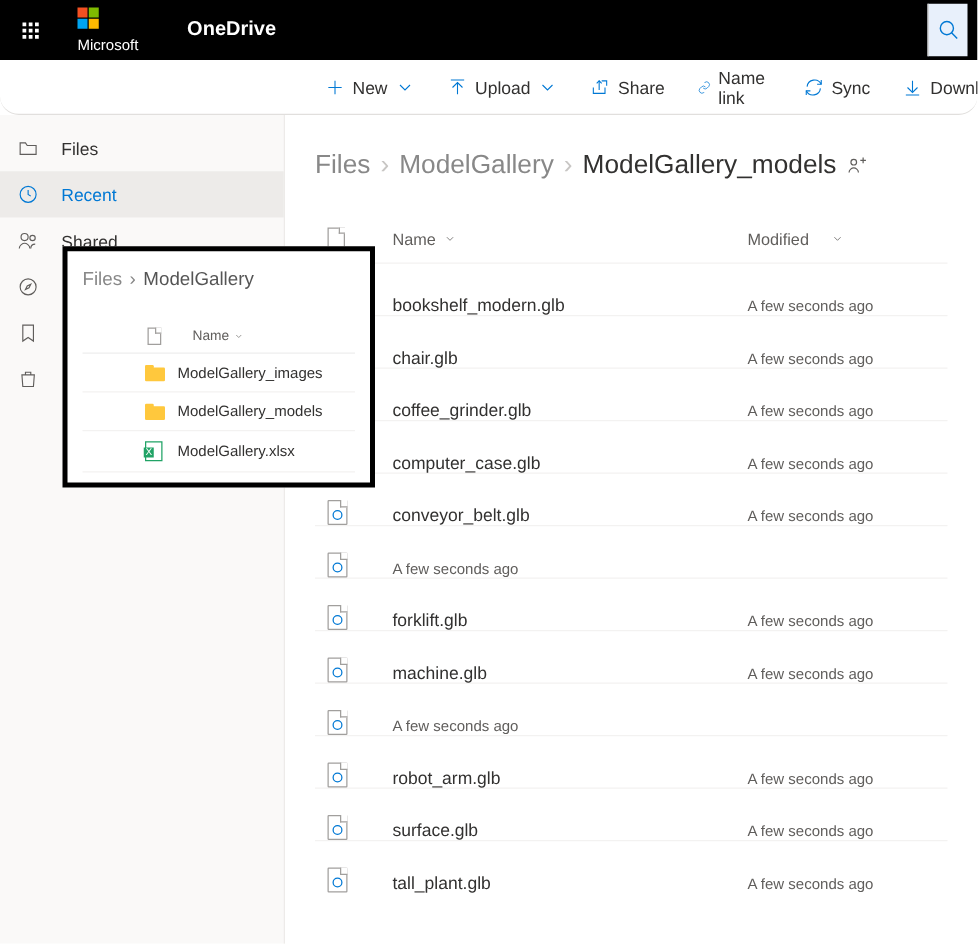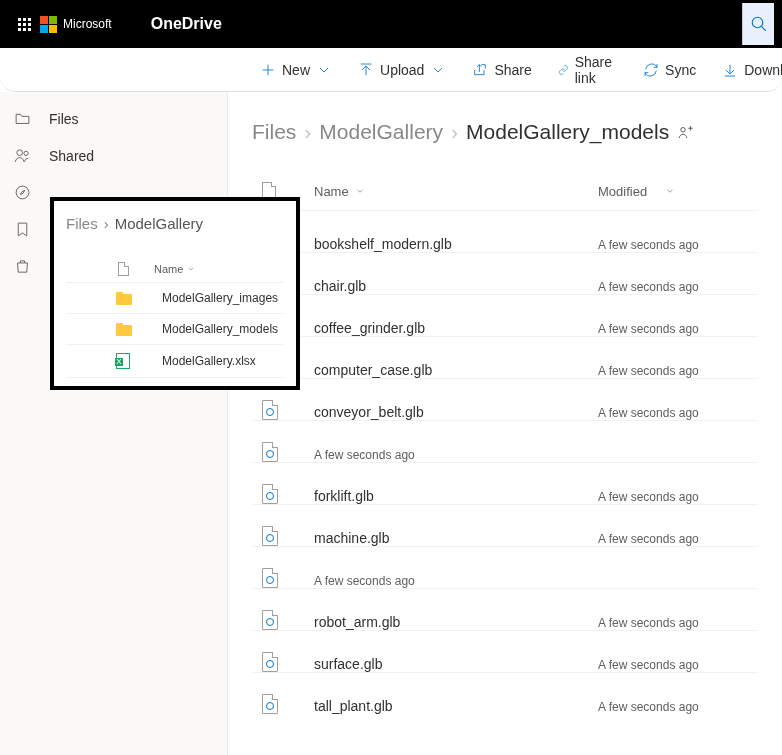--- a/index.html
+++ b/index.html
@@ -2,21 +2,21 @@
 <html><head>
   <meta charset="utf-8">
   <style>
     * { margin: 0; padding: 0; box-sizing: border-box; }
     body { font-family: "Segoe UI", Tahoma, sans-serif; font-size: 14px; color: #323130; background: #fff; overflow: hidden; }
 
     .top-bar { height: 48px; background: #000; display: flex; align-items: center; padding: 0 8px; color: #fff; }
     .waffle { width: 32px; height: 32px; display: flex; align-items: center; justify-content: center; cursor: pointer; }
     .waffle-grid { display: grid; grid-template-columns: repeat(3, 3px); grid-template-rows: repeat(3, 3px); gap: 2px; }
     .waffle-grid span { background: #fff; width: 3px; height: 3px; }
-    .ms-brand { display: flex; align-items: center; gap: 6px; }
+    .ms-brand { display: flex; margin-left: 22px; gap: 6px; flex-direction: column; }
     .ms-logo { display: grid; grid-template-columns: 8px 8px; grid-template-rows: 8px 8px; gap: 1px; }
     .ms-logo span:nth-child(1) { background: #f25022; }
     .ms-logo span:nth-child(2) { background: #7fba00; }
     .ms-logo span:nth-child(3) { background: #00a4ef; }
     .ms-logo span:nth-child(4) { background: #ffb900; }
     .ms-text { color: #fff; font-size: 12px; font-weight: 400; }
     .app-name { margin-left: 39px; color: #fff; font-size: 16px; font-weight: 600; }
     .spacer { flex: 1; }
     .search-box { width: 32px; height: 42px; background: #e8f0fb; display: flex; align-items: center; justify-content: center; border-left: 1px solid #ccc; }
     .search-box svg { width: 18px; height: 18px; stroke: #0078d4; fill: none; stroke-width: 1.5; }
@@ -34,21 +34,21 @@
     .nav-item svg { width: 17px; height: 17px; stroke: #605e5c; fill: none; stroke-width: 1.3; }
     .nav-item.active svg { stroke: #0078d4; }
     .nav-icon-only { display: flex; align-items: center; height: 37px; padding-left: 14px; cursor: pointer; }
     .nav-icon-only svg { width: 17px; height: 17px; stroke: #605e5c; fill: none; stroke-width: 1.3; }
 
     .inset-panel { position: absolute; left: 50px; top: 197px; width: 250px; background: #fff; border: 4px solid #000; padding: 14px 12px 8px 12px; }
     .inset-crumb { font-size: 15px; color: #888; display: flex; align-items: center; gap: 6px; }
     .inset-crumb .curr { color: #555; }
     .inset-header { display: flex; align-items: center; gap: 24px; padding: 10px 0 6px 50px; border-bottom: 1px solid #eee; margin-top: 20px; font-size: 11px; color: #605e5c; }
     .mini-icon { width: 14px; display: inline-flex; justify-content: center; }
-    .mini-row { display: flex; align-items: center; gap: 32px; padding: 8px 0 8px 50px; border-bottom: 1px solid #f3f2f1; font-size: 12px; }
+    .mini-row { display: flex; align-items: center; gap: 12px; padding: 8px 0 8px 50px; border-bottom: 1px solid #f3f2f1; font-size: 12px; }
     .folder-icon { width: 16px; height: 13px; position: relative; }
     .folder-icon::before { content: ''; position: absolute; width: 16px; height: 11px; background: #ffc83d; bottom: 0; border-radius: 1px; }
     .folder-icon::after { content: ''; position: absolute; width: 7px; height: 3px; background: #ffc83d; top: 0; left: 0; border-radius: 1px 1px 0 0; }
     .xlsx-icon { width: 14px; height: 16px; background: #fff; border: 1px solid #21a366; position: relative; }
     .xlsx-icon::after { content: 'X'; position: absolute; font-size: 8px; color: #fff; background: #21a366; width: 8px; height: 8px; line-height: 8px; text-align: center; left: -2px; top: 4px; }
 
     .main { flex: 1; padding: 28px 24px; overflow-y: auto; }
     .breadcrumb { display: flex; align-items: center; gap: 8px; font-size: 21px; color: #888; font-weight: 300; margin-bottom: 28px; }
     .breadcrumb .link { cursor: pointer; }
     .breadcrumb .sep { color: #c8c6c4; }
@@ -137,21 +137,21 @@
         <line x1="11" y1="4" x2="11" y2="15"></line>
         <polyline points="14 4 20 4 20 10"></polyline>
       </svg>
     <span>Share</span>
   </div>
   <div class="cmd-btn">
     <svg viewBox="0 0 24 24">
         <path d="M10 13a5 5 0 0 0 7 0l3-3a5 5 0 0 0-7-7l-1 1"></path>
         <path d="M14 11a5 5 0 0 0-7 0l-3 3a5 5 0 0 0 7 7l1-1"></path>
       </svg>
-    <span>Share link</span>
+    <span>Name link</span>
   </div>
   <div class="cmd-btn">
     <svg viewBox="0 0 24 24">
         <path d="M21 8a9 9 0 0 0-17 3"></path>
         <polyline points="21 3 21 8 16 8"></polyline>
         <path d="M3 16a9 9 0 0 0 17-3"></path>
         <polyline points="3 21 3 16 8 16"></polyline>
       </svg>
     <span>Sync</span>
   </div>
@@ -166,20 +166,27 @@
 </div>
 
 <div class="layout">
 
   <div class="sidebar">
     <div class="nav-item">
       <svg viewBox="0 0 24 24">
           <path d="M3 6h6l2 3h10v10H3z"></path>
         </svg>
       <span>Files</span>
+    </div>
+    <div class="nav-item active">
+      <svg viewBox="0 0 24 24">
+          <circle cx="12" cy="12" r="9"></circle>
+          <polyline points="12 7 12 12 15 14"></polyline>
+        </svg>
+      <span>Recent</span>
     </div>
     <div class="nav-item">
       <svg viewBox="0 0 24 24">
           <circle cx="8" cy="8" r="4"></circle>
           <path d="M2 21c0-4 4-6 6-6s6 2 6 6"></path>
           <circle cx="17" cy="9" r="3"></circle>
           <path d="M15 21c0-3 2-5 5-5"></path>
         </svg>
       <span>Shared</span>
     </div>

